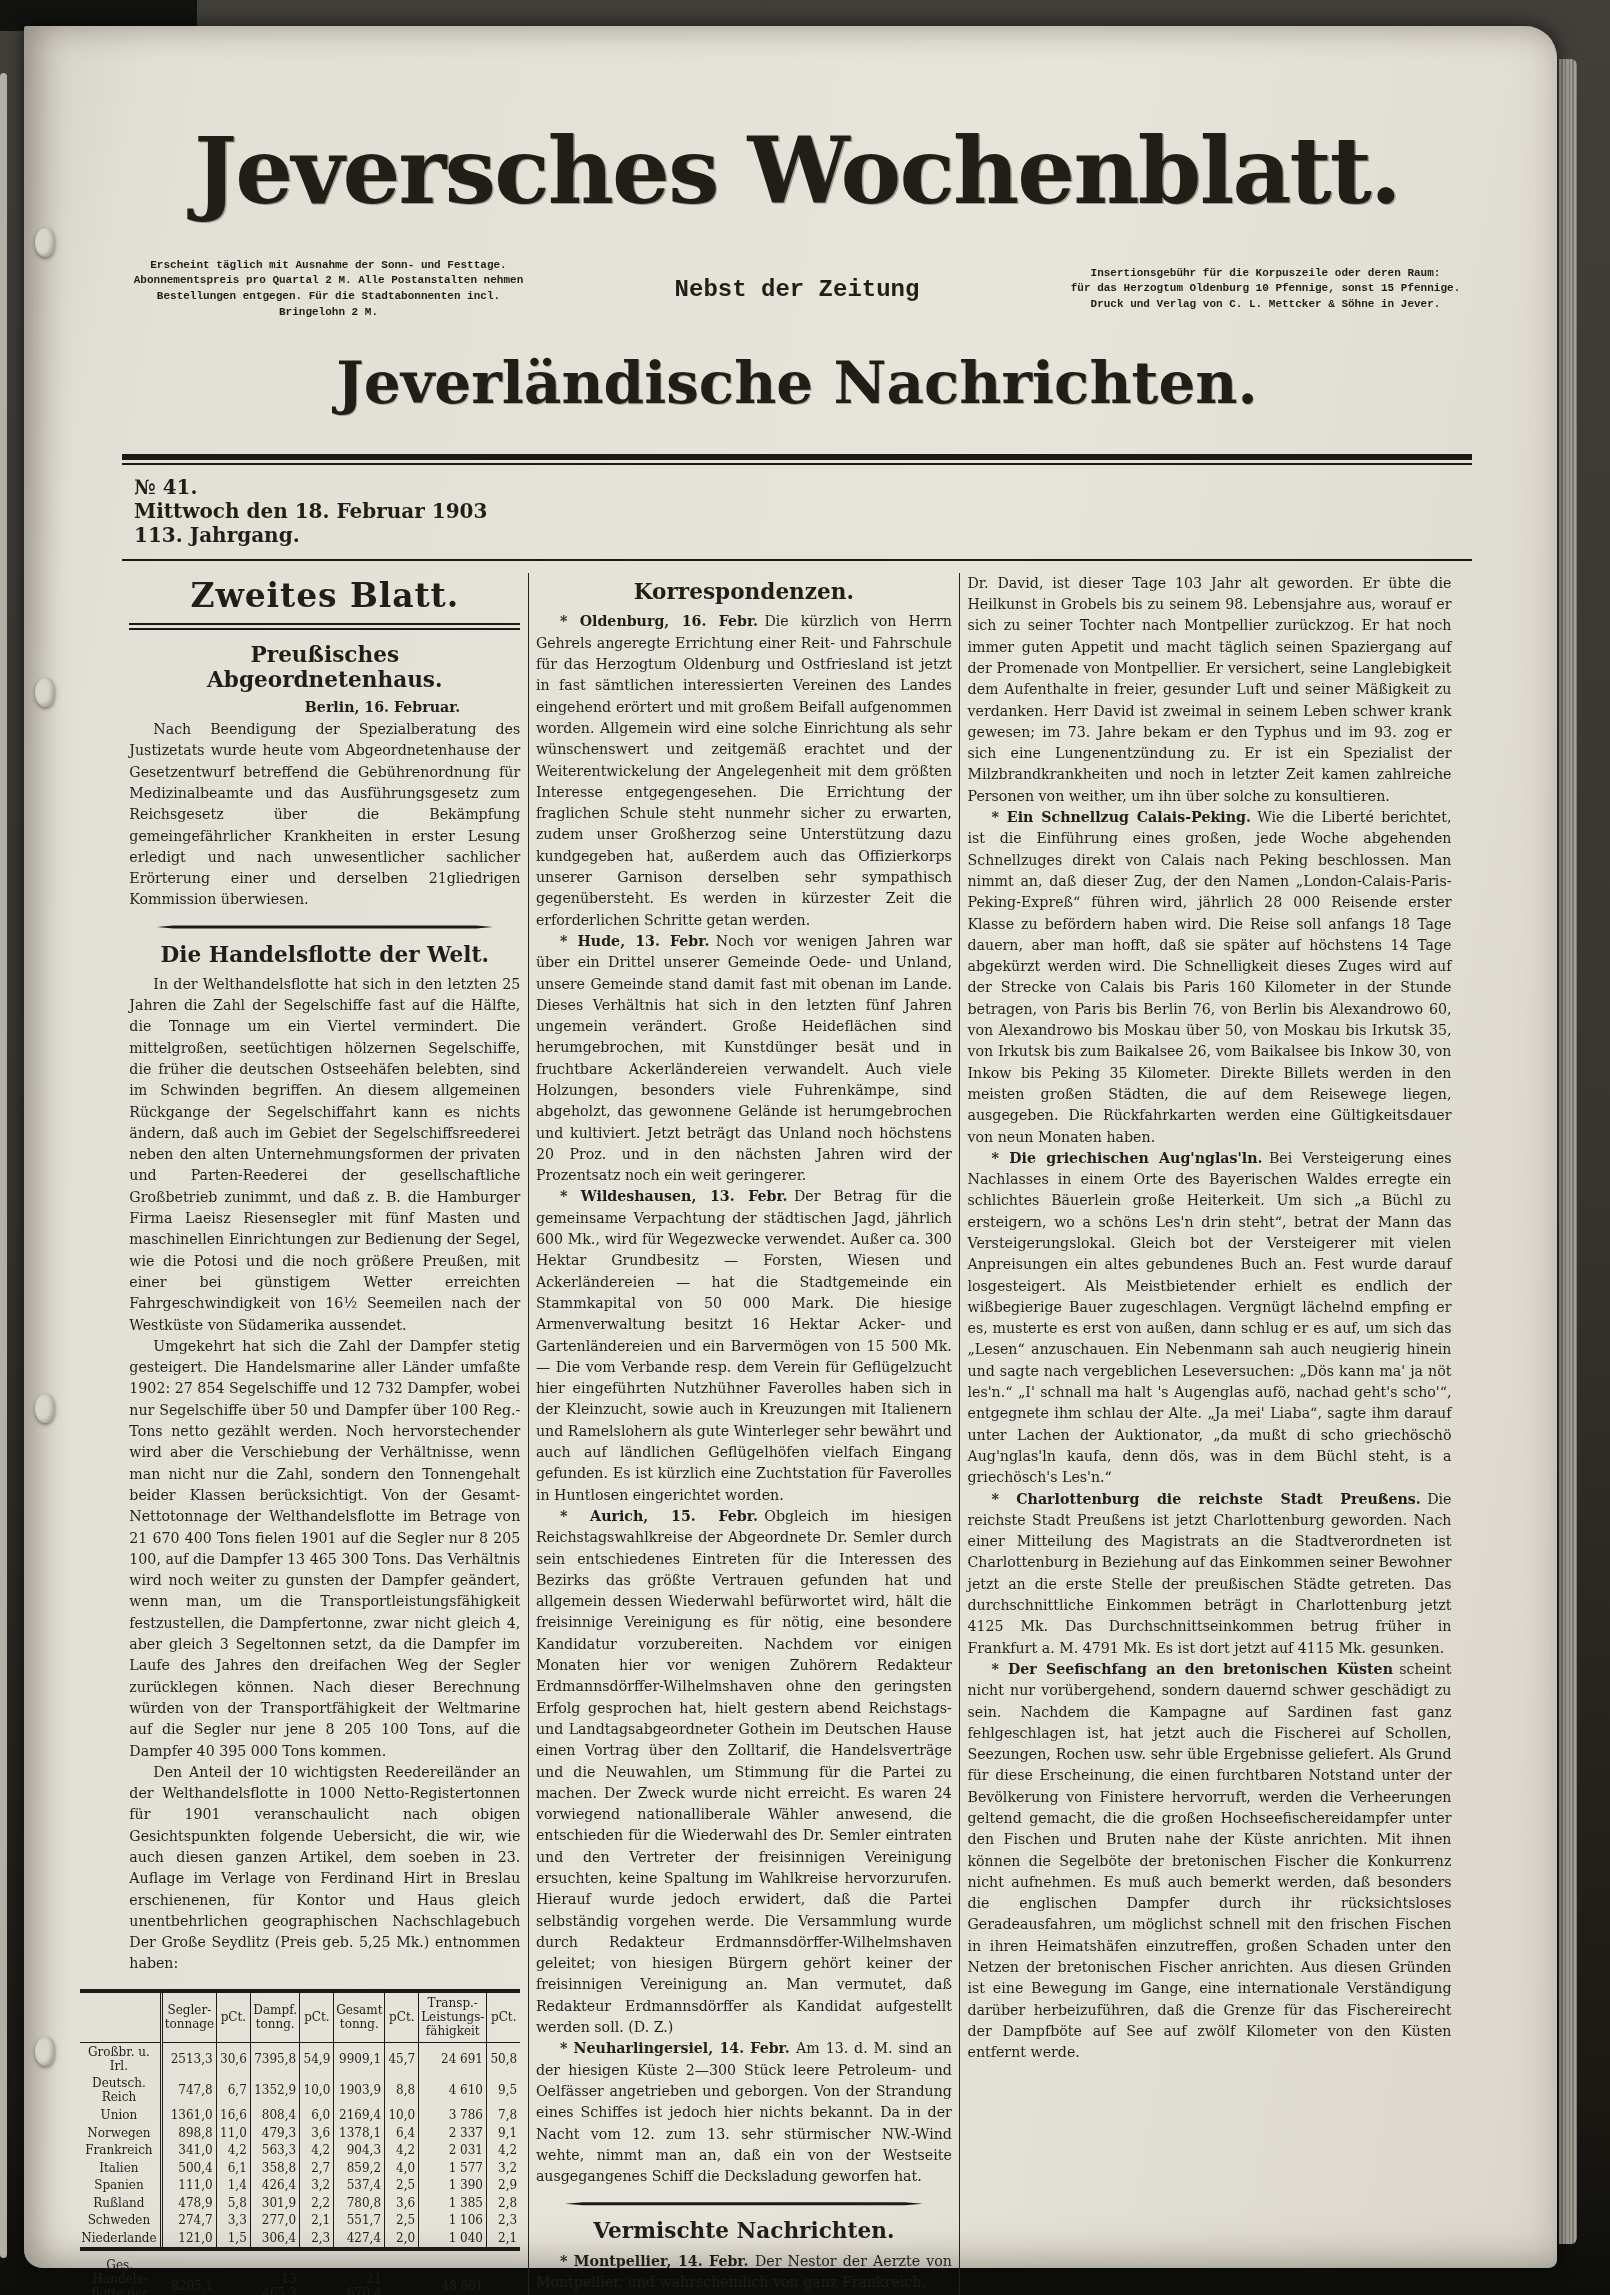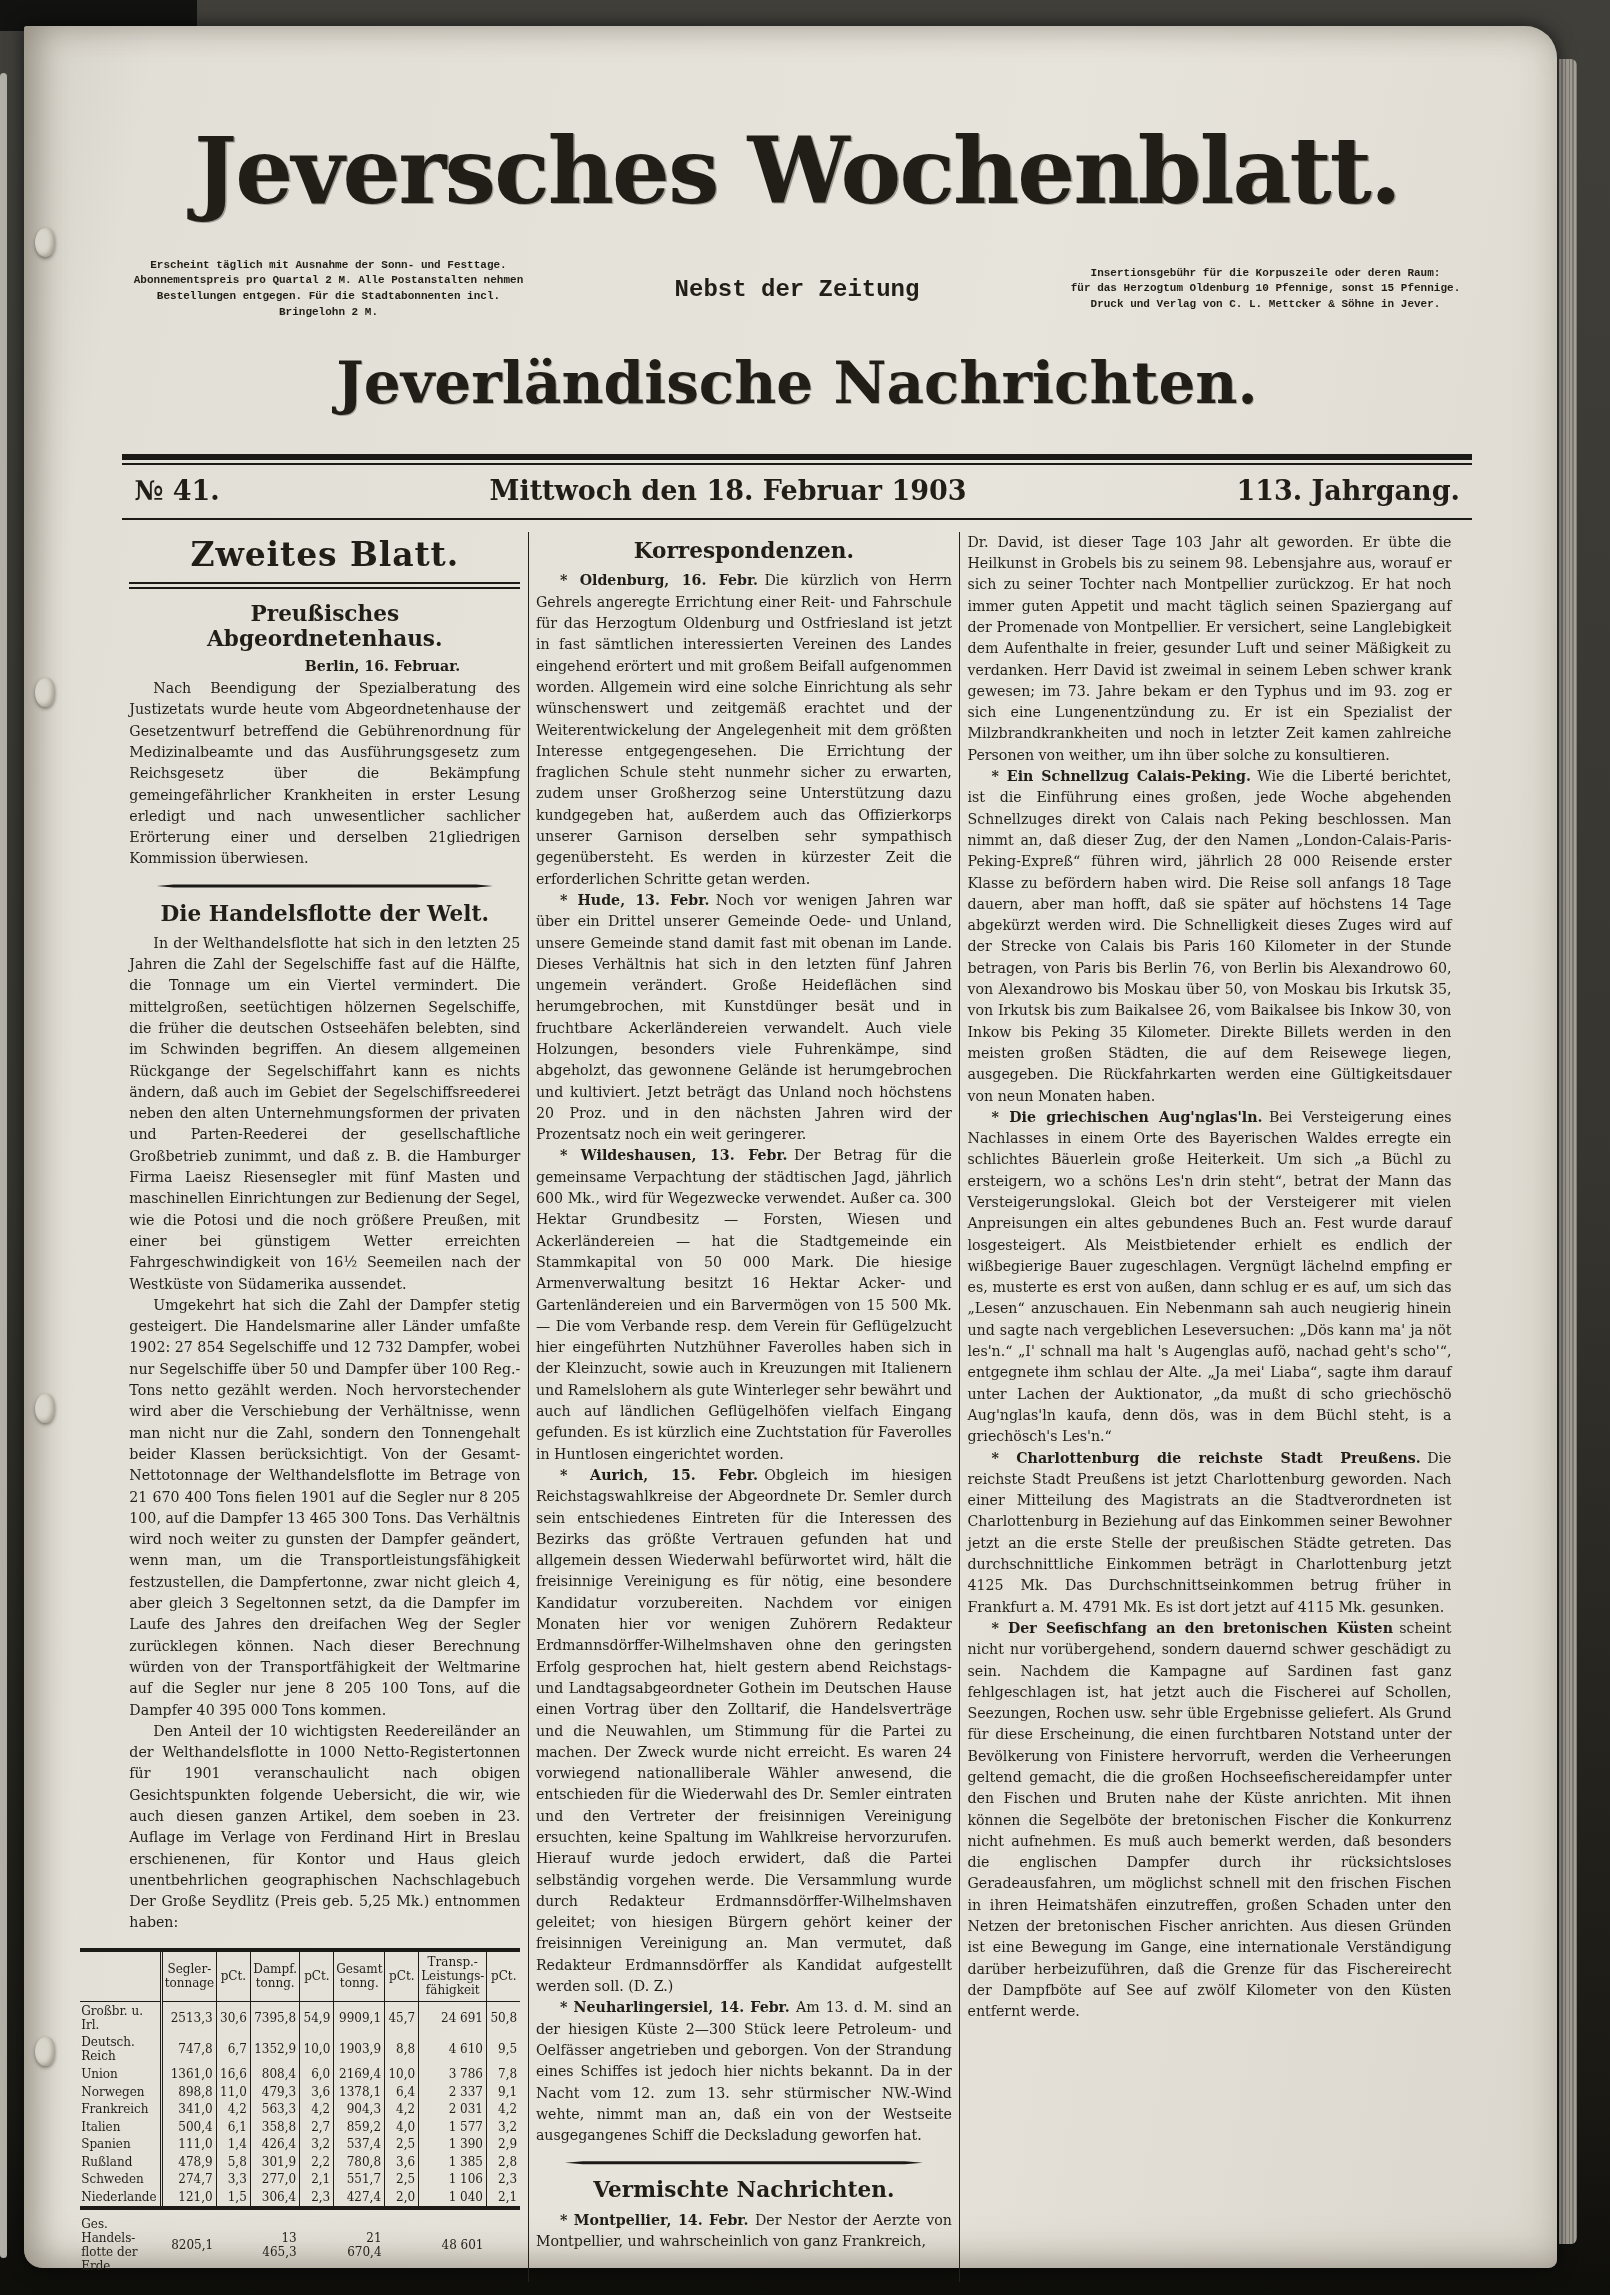--- a/index.html
+++ b/index.html
@@ -29,21 +29,21 @@
   .mast-title { text-align:center; font-weight:bold; font-size:91px; line-height:1.05;
     margin:29px 0 38px; letter-spacing:-1.8px; text-shadow:1.4px 1.4px 0 rgba(30,25,18,.35); }
   .mast-row { display:flex; justify-content:flex-end; align-items:center; margin:0 0 27.5px;font-family:Liberation Mono, monospace; }
   .mast-info { width:413px; font-size:11px; line-height:1.45; font-weight:bold; text-align:center; white-space:pre-line; }
   .mast-mid { flex:1; text-align:center; font-weight:bold; font-size:24px; }
   .mast-subtitle { text-align:center; font-weight:bold; font-size:58px; margin:24px 0 37px;
     text-shadow:0.9px 0.9px 0 rgba(30,25,18,.3); }
   .rule-double-heavy { border-top:6.4px solid #1c1a16; border-bottom:2.3px solid #1c1a16; height:3.2px; }
   .rule-thin { height:1.8px; background:#1c1a16; }
   .date-row { display:flex; justify-content:space-between; align-items:baseline;
-    font-weight:bold; font-size:27px; padding:10px 12px 12px; }
+    font-weight:bold; font-size:20px; padding:10px 12px 12px;flex-direction:column; }
 
   
   .columns { display:flex; margin-top:12px; }
   .col { padding:0 7.3px; }
   .col-1 { width:391px; }
   .col-2 { width:416px; border-left:1.8px solid #23211c; }
   .col-3 { width:484px; border-left:1.8px solid #23211c; }
   .col p { margin:0; font-size:14.2px; line-height:1.5; text-align:justify; text-indent:24px; }
   .lead { font-weight:bold; margin-right:6.4px; }
   .sec-title-big { text-align:center; font-weight:bold; font-size:33px; margin:2.8px 0 8.3px; letter-spacing:0.9px; }
@@ -54,21 +54,21 @@
     clip-path:polygon(0% 50%,5% 20%,95% 20%,100% 50%,95% 80%,5% 80%); }
 
   
   .fleet-table { margin:13.8px 0 7.3px -49px; width:440px; border-collapse:collapse;
     border-top:4.6px solid #1c1a16; font-size:12px; }
   .fleet-table th { font-weight:normal; white-space:pre-line; text-align:center; vertical-align:middle;
     padding:3.7px 1.8px; border-bottom:1.8px solid #1c1a16;margin-top:48px; }
   .fleet-table td { padding:1.8px 3.2px; text-align:right; white-space:nowrap; }
   .fleet-table th + th, .fleet-table tbody td + td { border-left:1.4px solid #1c1a16; }
   .fleet-table th:nth-child(2), .fleet-table tbody td:nth-child(2) { border-left:3.2px double #1c1a16; }
-  .fleet-table td.label { text-align:left; padding-left:0.9px; white-space:pre-line;margin-top:28px; }
+  .fleet-table td.label { text-align:center; padding-left:0.9px; white-space:pre-line;margin-top:28px; }
   .fleet-table tfoot td { border-top:4.1px solid #1c1a16; border-left:none; padding-top:7.3px; white-space:pre-line; }
 </style>
 </head>
 <body>
 
 <div class="scan">
   <div class="corner-patch"></div>
   <div class="left-sliver"></div>
   <div class="page-stack"></div>
 

